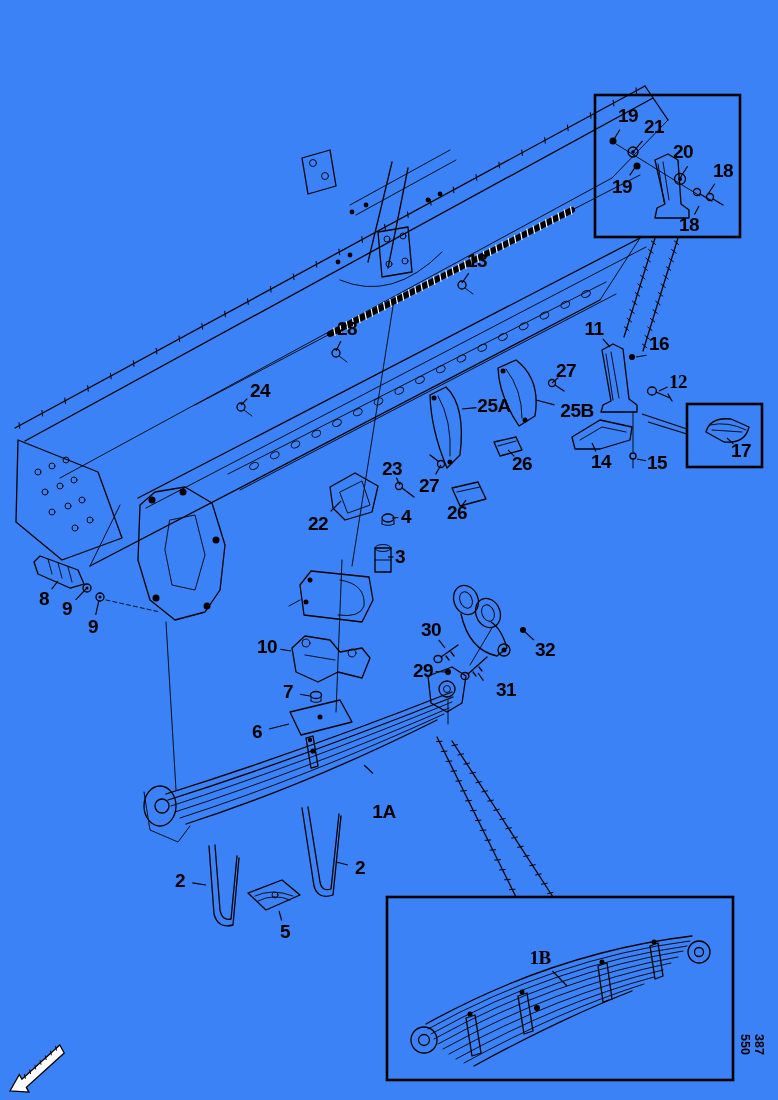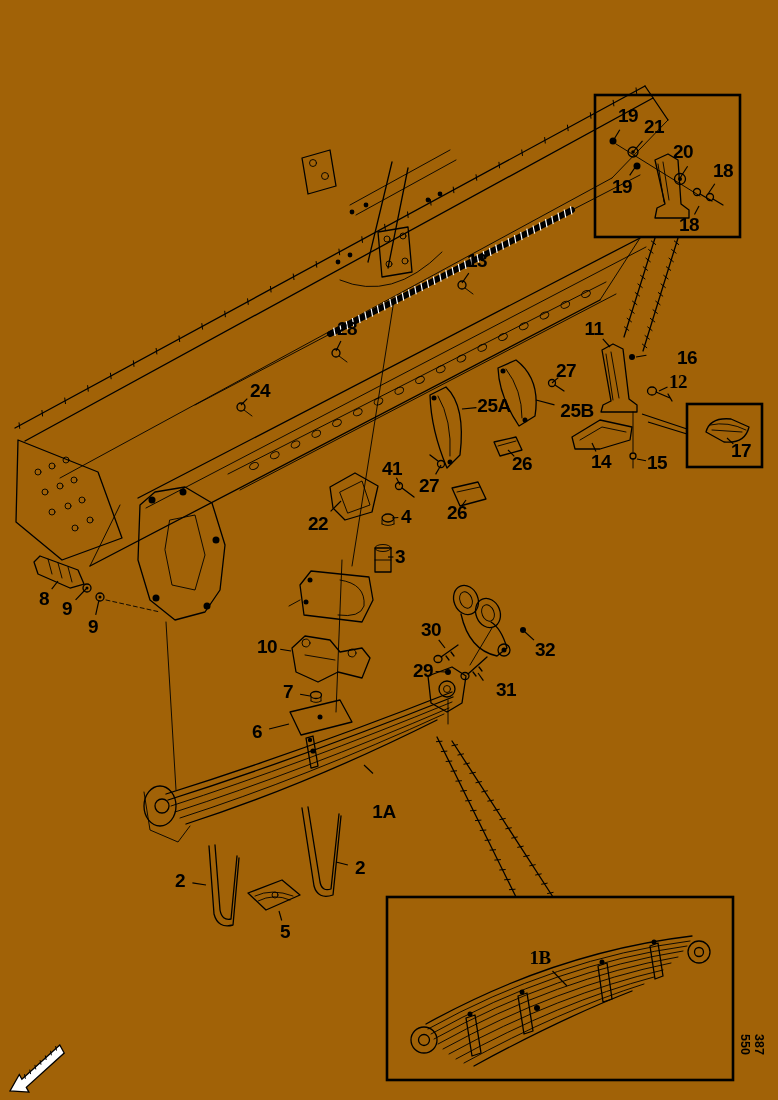--- a/index.html
+++ b/index.html
@@ -1,16 +1,16 @@
 <!DOCTYPE html>
 <html><head>
 <meta charset="utf-8">
 <style>
   html,body{margin:0;padding:0;background:#fff;}
-  #stage{position:relative;width:778px;height:1100px;background:#a16207;overflow:hidden;
+  #stage{position:relative;width:778px;height:1100px;background:#3b82f6;overflow:hidden;
          font-family:"Liberation Sans",sans-serif;}
   svg{position:absolute;left:0;top:0;}
   .ink{stroke:#000;fill:none;stroke-width:1.3;stroke-linecap:round;stroke-linejoin:round;}
   .thin{stroke-width:0.9;}
   .band{stroke-width:6;}
   .fillb{fill:#000;stroke:none;}
   .fillw{fill:#fff;stroke:#000;stroke-width:1.3;}
   .boxframe{fill:none;stroke:#000;stroke-width:2.6;}
   .dash{stroke-dasharray:4 3;}
   .leader{stroke:#000;stroke-width:1.15;}
@@ -396,31 +396,31 @@
   <div id="callout-layer">
       <span class="callout" style="left: 628px; top: 116px;">19</span>
       <span class="callout" style="left: 654px; top: 127px;">21</span>
       <span class="callout" style="left: 683px; top: 152px;">20</span>
       <span class="callout" style="left: 723px; top: 171px;">18</span>
       <span class="callout" style="left: 622px; top: 187px;">19</span>
       <span class="callout" style="left: 689px; top: 225px;">18</span>
       <span class="callout" style="left: 477px; top: 261px;">13</span>
       <span class="callout" style="left: 347px; top: 329px;">28</span>
       <span class="callout" style="left: 594px; top: 329px;">11</span>
-      <span class="callout" style="left: 659px; top: 358px; margin-left: 28px;">16</span>
+      <span class="callout" style="left: 659px; top: 344px;">16</span>
       <span class="callout" style="left: 566px; top: 371px;">27</span>
       <span class="callout" style="left: 678px; top: 382px; font-family: Liberation Serif, serif;">12</span>
       <span class="callout" style="left: 260px; top: 391px;">24</span>
       <span class="callout" style="left: 494px; top: 406px;">25A</span>
       <span class="callout" style="left: 577px; top: 411px;">25B</span>
       <span class="callout" style="left: 601px; top: 462px;">14</span>
       <span class="callout" style="left: 657px; top: 463px;">15</span>
       <span class="callout" style="left: 741px; top: 451px;">17</span>
       <span class="callout" style="left: 522px; top: 464px;">26</span>
-      <span class="callout" style="left: 392px; top: 469px;">41</span>
+      <span class="callout" style="left: 392px; top: 469px;">23</span>
       <span class="callout" style="left: 429px; top: 486px;">27</span>
       <span class="callout" style="left: 457px; top: 513px;">26</span>
       <span class="callout" style="left: 318px; top: 524px;">22</span>
       <span class="callout" style="left: 406px; top: 517px;">4</span>
       <span class="callout" style="left: 400px; top: 557px;">3</span>
       <span class="callout" style="left: 44px; top: 599px;">8</span>
       <span class="callout" style="left: 67px; top: 609px;">9</span>
       <span class="callout" style="left: 93px; top: 627px;">9</span>
       <span class="callout" style="left: 431px; top: 630px;">30</span>
       <span class="callout" style="left: 545px; top: 650px;">32</span>

